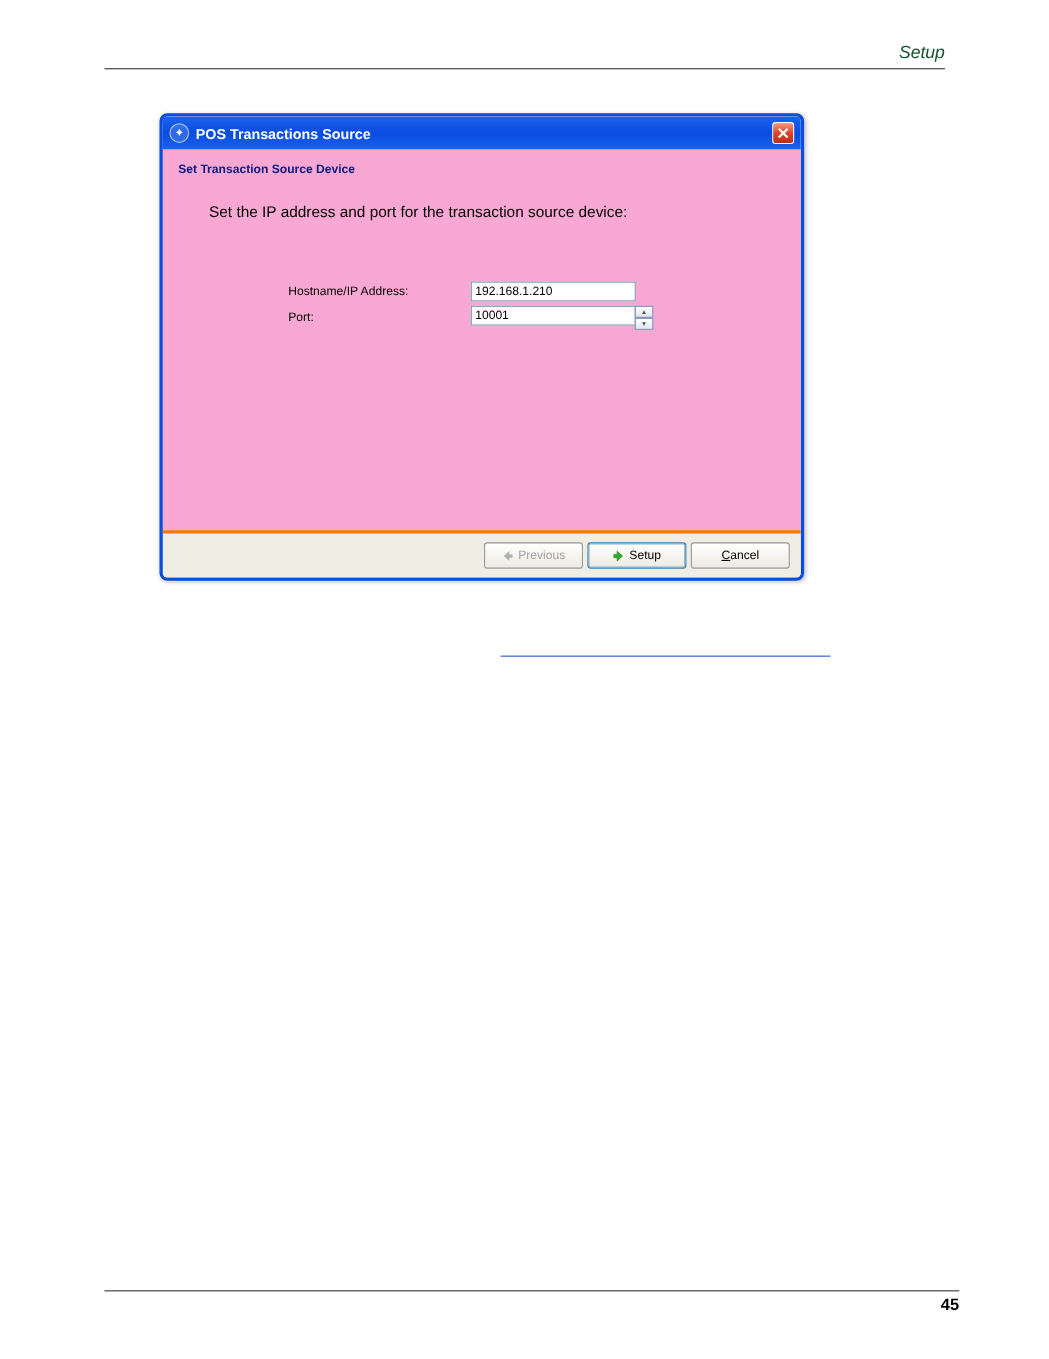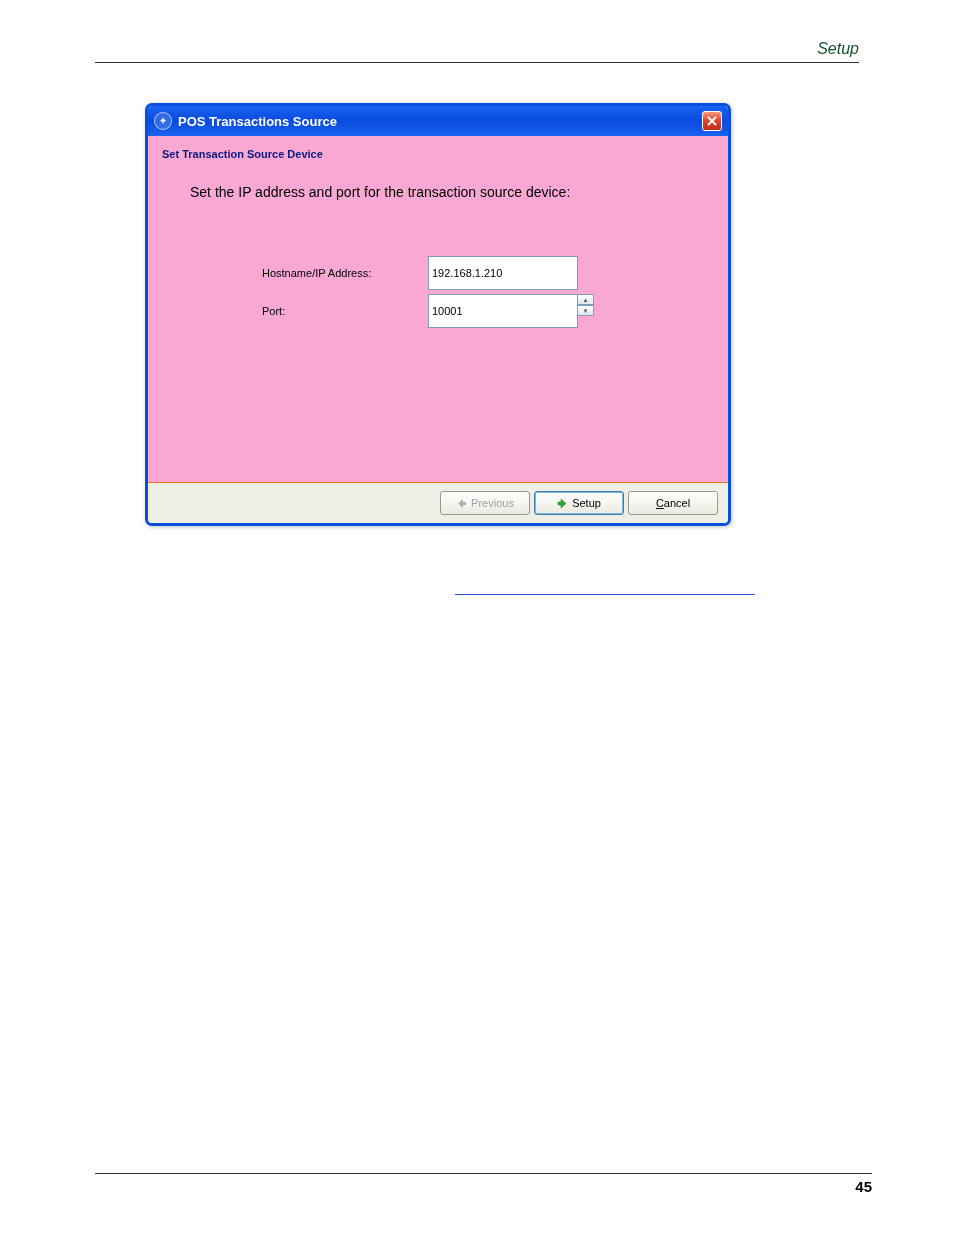--- a/index.html
+++ b/index.html
@@ -106,21 +106,21 @@
       margin-left: 100px;
     }
     .form-label {
       width: 160px;
       text-align: left;
       padding-right: 6px;
       font-size: 11px;
     }
     .text-input {
       width: 150px;
-      height: 34px;
+      height: 18px;
       font-size: 11px;
       font-family: Tahoma, sans-serif;
       border: 1px solid #7f9db9;
       padding: 1px 3px;
       box-sizing: border-box;
     }
     .spinner-wrap {
       display: flex;
       align-items: flex-start;
     }
@@ -137,21 +137,21 @@
       font-size: 6px;
       line-height: 6px;
       display: flex;
       align-items: center;
       justify-content: center;
       cursor: pointer;
       color: #555;
     }
     .dialog-footer {
       background: #efeee4;
-      border-top: 1px solid #f97316;
+      border-top: 3px solid #f97316;
       padding: 8px 10px;
       display: flex;
       justify-content: flex-end;
       gap: 4px;
     }
     .wiz-button {
       display: flex;
       align-items: center;
       justify-content: center;
       gap: 4px;

